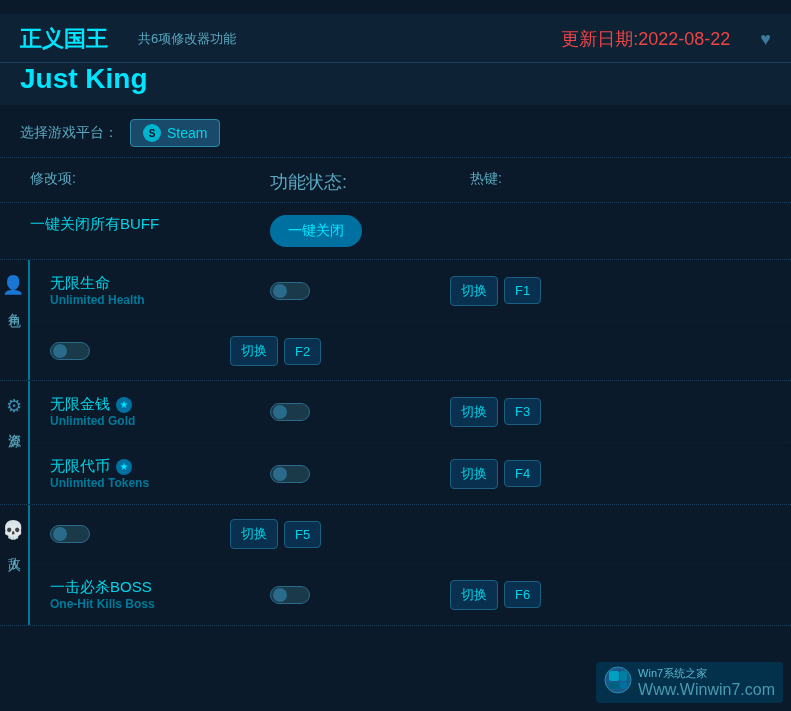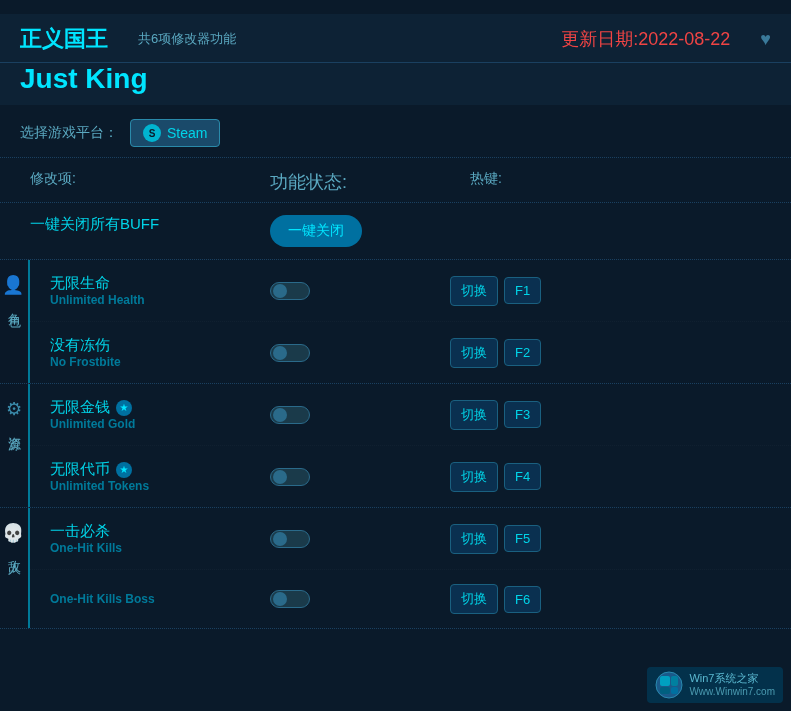--- a/index.html
+++ b/index.html
@@ -275,21 +275,21 @@
       border-radius: 4px;
     }
 
     .win7-text {
       color: #5ab8d0;
       font-size: 11px;
     }
 
     .win7-url {
       color: #4a9ab0;
-      font-size: 10px;
+      font-size: 16px;
     }
   </style>
 </head>
 <body>
 
 <div class="header">
   <span class="header-title-cn">正义国王</span>
   <span class="header-info">共6项修改器功能</span>
   <span class="header-date">更新日期:2022-08-22</span>
   <span class="header-heart">♥</span>
@@ -338,26 +338,20 @@
         <div class="toggle">
           <div class="toggle-knob"></div>
         </div>
       </div>
       <div class="hotkey-area">
         <button class="hotkey-btn">切换</button>
         <span class="hotkey-key">F1</span>
       </div>
     </div>
         <div class="mod-row">
-      <div class="mod-name-block">
-        <div class="mod-name-cn">
-          没有冻伤
-        </div>
-        <div class="mod-name-en">No Frostbite</div>
-      </div>
       <div class="toggle-area">
         <div class="toggle">
           <div class="toggle-knob"></div>
         </div>
       </div>
       <div class="hotkey-area">
         <button class="hotkey-btn">切换</button>
         <span class="hotkey-key">F2</span>
       </div>
     </div>
@@ -405,38 +399,35 @@
     </div>
       </div>
     </div>
     <div class="category-section">
       <div class="category-label">
     <span class="category-icon">💀</span>
     <span class="category-name">敌人</span>
   </div>
       <div class="category-rows">
         <div class="mod-row">
+      <div class="toggle-area">
+        <div class="toggle">
+          <div class="toggle-knob"></div>
+        </div>
+      </div>
+      <div class="hotkey-area">
+        <button class="hotkey-btn">切换</button>
+        <span class="hotkey-key">F5</span>
+      </div>
+    </div>
+        <div class="mod-row">
       <div class="mod-name-block">
         <div class="mod-name-cn">
-          一击必杀
-        </div>
-        <div class="mod-name-en">One-Hit Kills</div>
-      </div>
-      <div class="toggle-area">
-        <div class="toggle">
-          <div class="toggle-knob"></div>
-        </div>
-      </div>
-      <div class="hotkey-area">
-        <button class="hotkey-btn">切换</button>
-        <span class="hotkey-key">F5</span>
-      </div>
-    </div>
-        <div class="mod-row">
-      <div class="mod-name-block">
+          一击必杀BOSS
+        </div>
         <div class="mod-name-en">One-Hit Kills Boss</div>
       </div>
       <div class="toggle-area">
         <div class="toggle">
           <div class="toggle-knob"></div>
         </div>
       </div>
       <div class="hotkey-area">
         <button class="hotkey-btn">切换</button>
         <span class="hotkey-key">F6</span>

